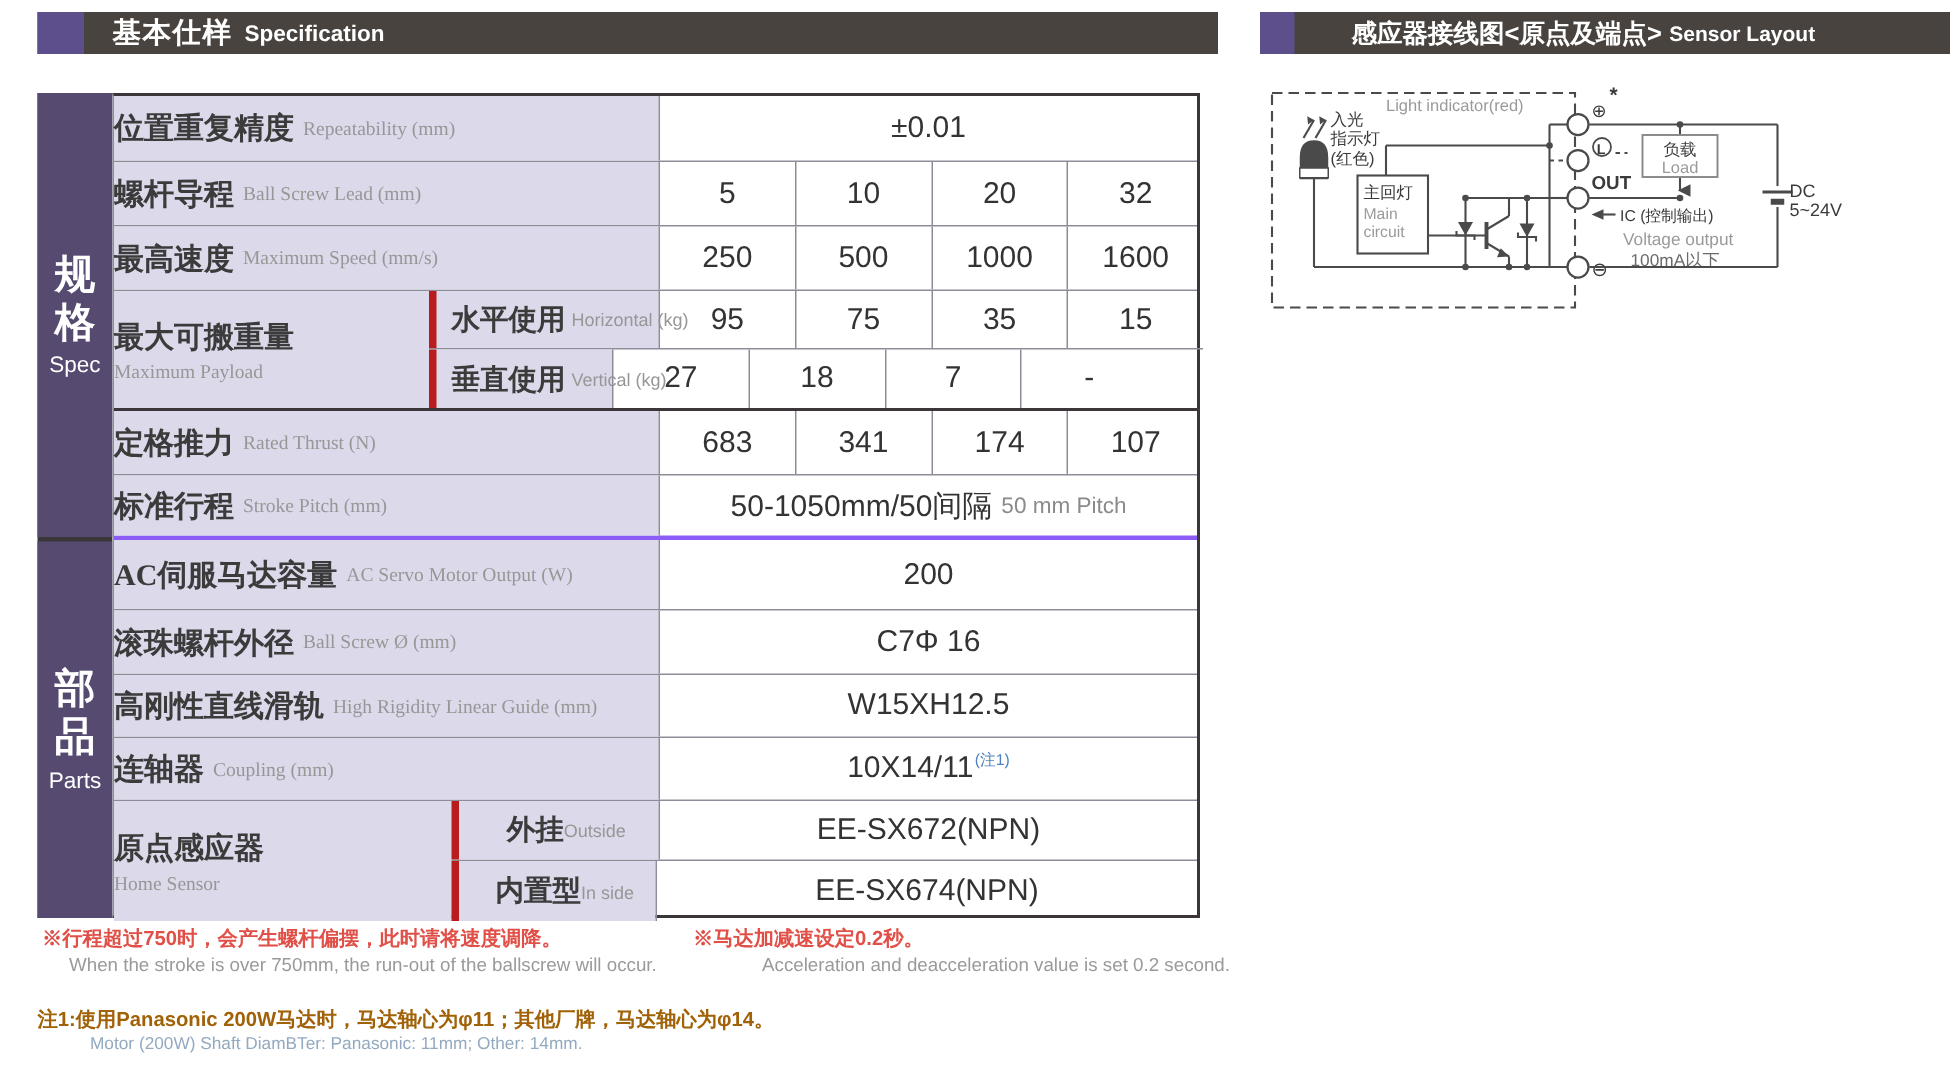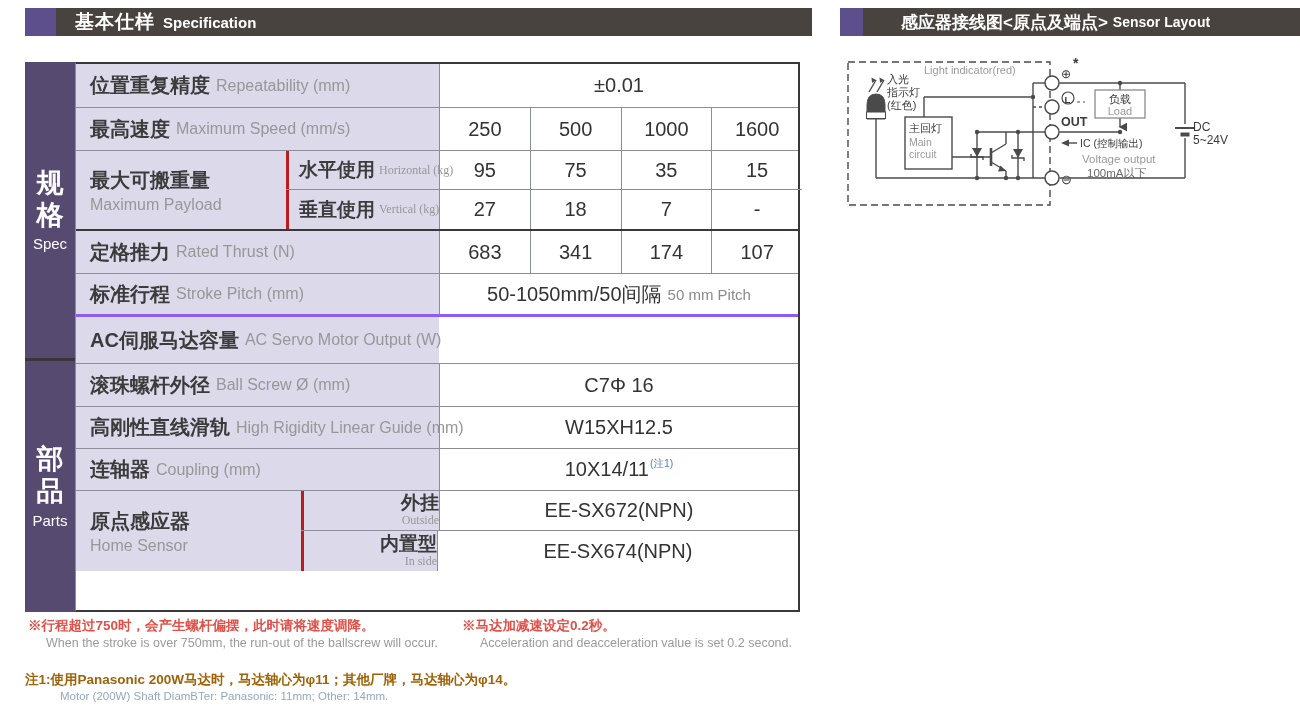--- a/index.html
+++ b/index.html
@@ -32,31 +32,31 @@
   .band-parts{top:299px;height:251px;}
 
   .rows{position:absolute;left:50px;top:0;width:725px;height:550px;box-sizing:border-box;
         border:2px solid #3a363a;border-left:1px solid #8d8d99;background:#fff;}
   .row{display:flex;box-sizing:border-box;border-bottom:1px solid #8d8d99;}
   .row.dark-bot{border-bottom:2px solid #3a363a;}
   .row.sec-bot{border-bottom:3px solid #8b5cf6;}
   .row:last-child{border-bottom:none;}
 
   .lab{background:#dcdaea;box-sizing:border-box;display:flex;align-items:center;
-       padding-left:14px;width:363px;flex:none;}
+       width:363px;flex:none;font-family:Liberation Serif, serif;}
   .lab .zh{font-size:20px;font-weight:bold;color:#3b3b3b;white-space:nowrap;}
-  .lab .en{font-size:16px;color:#979797;margin-left:6px;white-space:nowrap;}
+  .lab .en{font-size:13px;color:#979797;margin-left:6px;white-space:nowrap;}
   .lab.two{flex-direction:column;align-items:flex-start;justify-content:center;}
   .lab.two .en{margin-left:0;margin-top:2px;}
 
-  .sublab{background:#dcdaea;box-sizing:border-box;border-left:3px solid #b91c1c;
-          display:flex;align-items:center;padding-left:10px;flex:none;font-family:Liberation Serif, serif;}
+  .sublab{background:#dcdaea;box-sizing:border-box;border-left:5px solid #b91c1c;
+          display:flex;align-items:center;padding-left:10px;flex:none;}
   .sublab .zh{font-size:19px;font-weight:bold;white-space:nowrap;}
   .sublab .en{font-size:12px;color:#979797;margin-left:4px;white-space:nowrap;}
-  .sublab.two{flex-direction:column;align-items:flex-end;justify-content:center;}
+  .sublab.two{flex-direction:row;align-items:center;justify-content:center;}
   .sublab.two .zh{line-height:1;}
   .sublab.two .en{margin-left:0;margin-top:1px;}
 
   .val{box-sizing:border-box;border-left:1px solid #8d8d99;display:flex;align-items:center;
        justify-content:center;font-size:20px;color:#333;}
   .v90{width:90.75px;flex:none;}
   .vfull{flex:1;}
   .val .small{font-size:15px;color:#8a8a8a;margin-left:6px;}
   .val sup{font-size:10.5px;color:#4e81bd;margin-left:1px;transform:translateY(-6px);}
 
@@ -108,20 +108,30 @@
       <div class="row" style="height:44px">
         <div class="lab">
           <span class="zh">位置重复精度</span>
           <span class="en">Repeatability (mm)</span>
         </div>
         <div class="val vfull">
           <span>±0.01</span>
         </div>
       </div>
 
+      <div class="row" style="height:43px">
+        <div class="lab">
+          <span class="zh">螺杆导程</span>
+          <span class="en">Ball Screw Lead (mm)</span>
+        </div>
+        <div class="val v90">5</div>
+        <div class="val v90">10</div>
+        <div class="val v90">20</div>
+        <div class="val v90">32</div>
+      </div>
 
       <div class="row" style="height:43px">
         <div class="lab">
           <span class="zh">最高速度</span>
           <span class="en">Maximum Speed (mm/s)</span>
         </div>
         <div class="val v90">250</div>
         <div class="val v90">500</div>
         <div class="val v90">1000</div>
         <div class="val v90">1600</div>
@@ -137,21 +147,21 @@
             <div class="sublab" style="width:153px">
               <span class="zh">水平使用</span>
               <span class="en">Horizontal (kg)</span>
             </div>
             <div class="val v90">95</div>
             <div class="val v90">75</div>
             <div class="val v90">35</div>
             <div class="val v90">15</div>
           </div>
           <div class="srow">
-            <div class="sublab" style="width:153px">
+            <div class="sublab" style="width:122px">
               <span class="zh">垂直使用</span>
               <span class="en">Vertical (kg)</span>
             </div>
             <div class="val v90">27</div>
             <div class="val v90">18</div>
             <div class="val v90">7</div>
             <div class="val v90">-</div>
           </div>
         </div>
       </div>
@@ -176,20 +186,21 @@
           <span>50-1050mm/50间隔</span>
           <span class="small">50 mm Pitch</span>
         </div>
       </div>
 
       <div class="row" style="height:47px">
         <div class="lab">
           <span class="zh">AC伺服马达容量</span>
           <span class="en">AC Servo Motor Output (W)</span>
         </div>
+        <div class="val vfull">200</div>
       </div>
 
       <div class="row" style="height:43px">
         <div class="lab">
           <span class="zh">滚珠螺杆外径</span>
           <span class="en">Ball Screw Ø (mm)</span>
         </div>
         <div class="val vfull">C7Φ 16</div>
       </div>
 
@@ -234,21 +245,21 @@
           </div>
         </div>
       </div>
 
     </div>
   </div>
 
   <div class="fn fn-red" style="left:28px;top:617px">※行程超过750时，会产生螺杆偏摆，此时请将速度调降。</div>
   <div class="fn fn-gray" style="left:46px;top:636px">When the stroke is over 750mm, the run-out of the ballscrew will occur.</div>
   <div class="fn fn-red" style="left:462px;top:617px">※马达加减速设定0.2秒。</div>
-  <div class="fn fn-gray" style="left:480px;top:636px">Acceleration and deacceleration value is set 0.2 second.</div>
+  <div class="fn fn-gray" style="left:508px;top:636px">Acceleration and deacceleration value is set 0.2 second.</div>
   <div class="fn fn-blue" style="left:25px;top:671px">注1:使用Panasonic 200W马达时，马达轴心为φ11；其他厂牌，马达轴心为φ14。</div>
   <div class="fn fn-bluegray" style="left:60px;top:690px">Motor (200W) Shaft DiamBTer: Panasonic: 11mm; Other: 14mm.</div>
 
   <div class="diagram">
     <svg width="460" height="170" viewBox="0 0 460 170">
       <defs>
         <marker id="arrDown" markerWidth="8" markerHeight="8" refX="4" refY="6" orient="auto">
           <path d="M1,1 L7,1 L4,7 Z" fill="#4a4a4a"></path>
         </marker>
       </defs>

